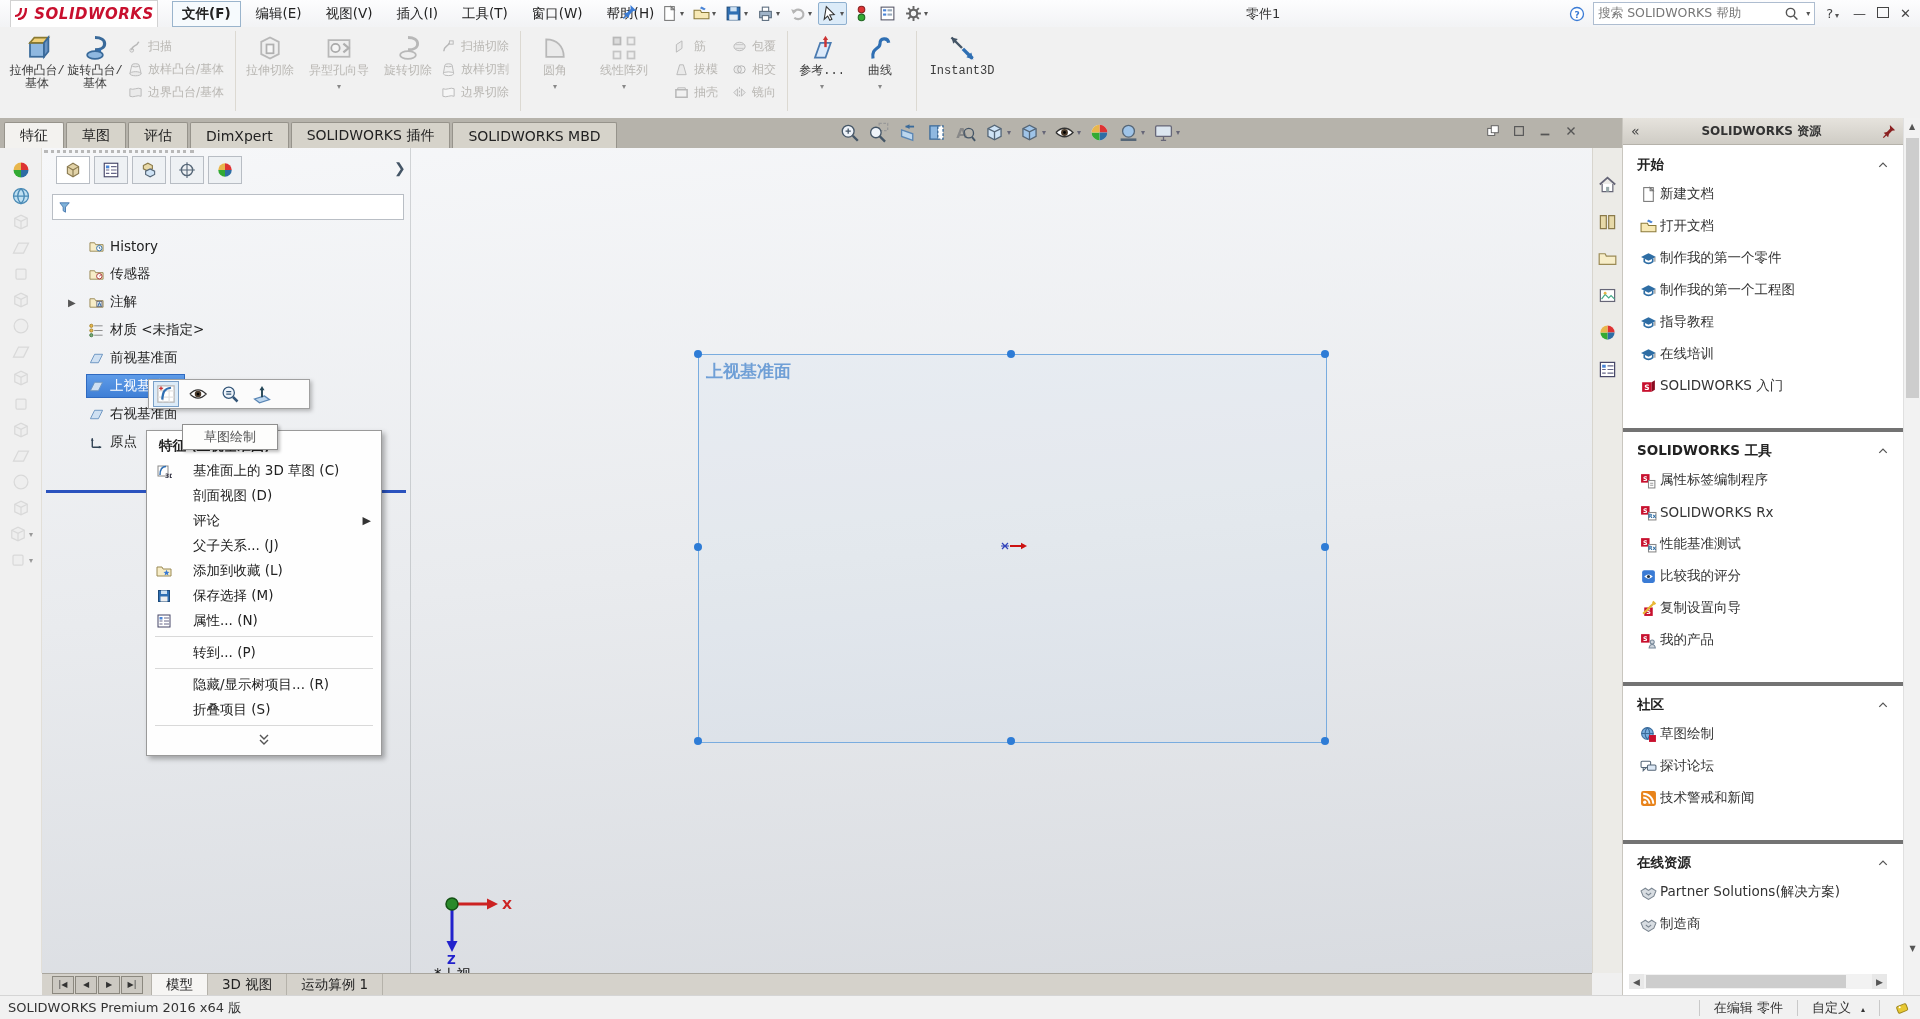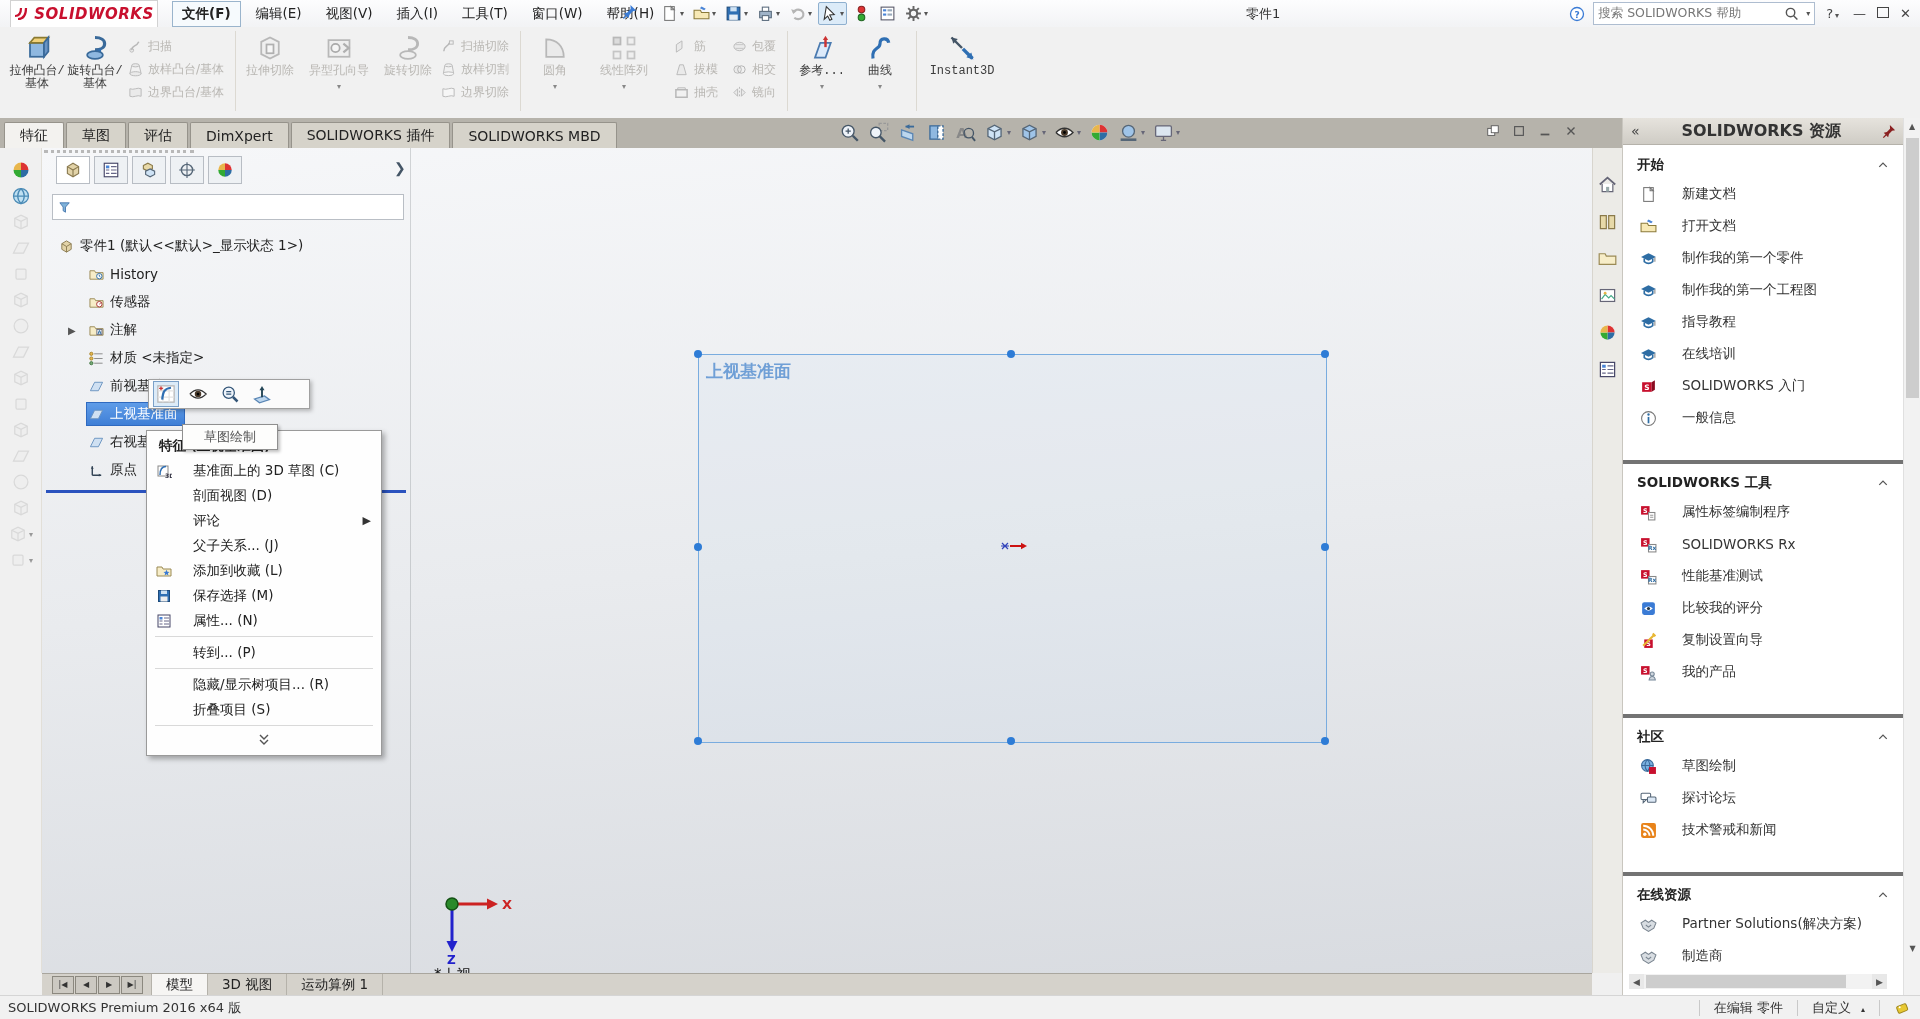--- a/index.html
+++ b/index.html
@@ -98,28 +98,28 @@
   #ctxtooltip{position:absolute;left:182px;top:424px;width:94px;height:24px;background:#fdfdfc;border:1px solid #8f8f8f;
     box-shadow:2px 2px 3px rgba(0,0,0,.25);display:flex;align-items:center;justify-content:center;
     color:#555;font-size:13px;z-index:45;white-space:nowrap;}
   
   #tptabs{position:absolute;left:1592px;top:148px;width:30px;height:825px;background:#ecebe7;border-left:1px solid #d8d5ce;
     display:flex;flex-direction:column;align-items:center;padding-top:24px;gap:13px;box-sizing:border-box;}
   .tptab{width:24px;height:24px;display:flex;align-items:center;justify-content:center;}
   #taskpane{position:absolute;left:1622px;top:118px;width:281px;height:877px;background:#fff;border-left:1px solid #c9c6bf;box-sizing:border-box;}
   #tphdr{height:26px;background:linear-gradient(#e6e3dd,#cfccc5);display:flex;align-items:center;border-bottom:1px solid #b5b2aa;}
   #tphdr .back{padding:0 8px;color:#444;font-size:14px;}
-  #tphdr .ttl{flex:1;text-align:center;font-weight:bold;font-size:16px;color:#333;white-space:nowrap;}
+  #tphdr .ttl{flex:1;text-align:center;font-weight:bold;font-size:12px;color:#333;white-space:nowrap;}
   #tphdr .pin{padding:0 7px;}
   #tpsections{position:absolute;left:0;top:28px;right:0;}
   .tpsection{padding:8px 0 14px 0;}
   .tpsection + .tpsection{border-top:4px solid #737373;margin-top:12px;}
   .tphead{display:flex;align-items:center;padding:2px 14px 4px 14px;}
   .tptitle{flex:1;font-weight:bold;font-size:13.5px;color:#222;white-space:nowrap;}
-  .tpitem{height:32px;display:flex;align-items:center;gap:25px;padding-left:17px;font-size:13.5px;color:#333;white-space:nowrap;}
+  .tpitem{height:32px;display:flex;align-items:center;gap:3px;padding-left:17px;font-size:13.5px;color:#333;white-space:nowrap;}
   #tphscroll{position:absolute;left:6px;bottom:6px;width:258px;height:15px;display:flex;align-items:center;}
   #tphscroll .harr{width:15px;height:15px;display:flex;align-items:center;justify-content:center;font-size:9px;color:#555;background:#e8e8e8;}
   #tphscroll .htrack{flex:1;height:15px;background:#f2f2f2;position:relative;}
   #tphscroll .hthumb{position:absolute;left:2px;top:1px;width:200px;height:13px;background:#cdcdcd;}
   #vscroll{position:absolute;left:1903px;top:118px;width:17px;height:877px;background:#f2f2f2;border-left:1px solid #e0e0e0;box-sizing:border-box;}
   #vscroll .varr{height:17px;display:flex;align-items:center;justify-content:center;font-size:8px;color:#555;}
   #vscroll .vthumb{position:absolute;left:2px;top:20px;width:13px;height:260px;background:#cdcdcd;}
   #vscroll .vdown{position:absolute;left:0;bottom:42px;width:17px;text-align:center;font-size:8px;color:#555;}
   
   #modeltabs{position:absolute;left:42px;top:973px;width:1550px;height:22px;background:#d5d2cb;border-top:1px solid #a9a69e;display:flex;align-items:stretch;box-sizing:border-box;}
@@ -758,31 +758,20 @@
     </div>
   <div id="fm-chevron">❯</div>
   <div id="fm-filter">
     <span>
       <svg width="15" height="15" viewBox="0 0 16 16">
           <path d="M2 3h10l-4 4.5V13l-2.5-1.5V7.5z" fill="#7fb2d9" stroke="#4a7ab0"></path>
         </svg>
     </span>
   </div>
   <div id="tree">
-      <div class="trow" style="padding-left:14px">
-        <span class="tsel">
-          <span>
-            <svg width="15" height="15" viewBox="0 0 16 16">
-              <path d="M3 5l5-3 5 3v6l-5 3-5-3z" fill="#e2d3a8" stroke="#8a7a50"></path>
-              <path d="M3 5l5 3 5-3M8 8v6" fill="none" stroke="#8a7a50"></path>
-            </svg>
-          </span>
-          <span class="tlabel">零件1 (默认&lt;&lt;默认&gt;_显示状态 1&gt;)</span>
-        </span>
-      </div>
       <div class="trow" style="padding-left:44px">
         <span class="tsel">
           <span>
             <svg width="15" height="15" viewBox="0 0 16 16">
               <path d="M1 4h5l1 2h8v7H1z" fill="#f7edc8" stroke="#9a8a55"></path>
               <circle cx="11" cy="9.8" r="2.9" fill="#fff" stroke="#2e6da4"></circle>
               <path d="M11 8.2v1.6l1.3.9" stroke="#2e6da4" fill="none"></path>
             </svg>
           </span>
           <span class="tlabel">History</span>
@@ -1137,30 +1126,20 @@
         </div>
         <div class="tpitem">
           <span>
             <svg width="17" height="17" viewBox="0 0 16 16">
               <rect x="2" y="4" width="9" height="9" fill="#c8102e"></rect>
               <text x="6.5" y="11.5" font-size="7" text-anchor="middle" fill="#fff" font-weight="bold">S</text>
               <path d="M11 4l3-2v9l-3 2z" fill="#8a0b20"></path>
             </svg>
           </span>
           <span>SOLIDWORKS 入门</span>
-        </div>
-        <div class="tpitem">
-          <span>
-            <svg width="17" height="17" viewBox="0 0 16 16">
-              <circle cx="8" cy="8" r="6.5" fill="#fff" stroke="#777"></circle>
-              <rect x="7.2" y="6.5" width="1.6" height="6" fill="#2e6da4"></rect>
-              <circle cx="8" cy="4.2" r="1.1" fill="#2e6da4"></circle>
-            </svg>
-          </span>
-          <span>一般信息</span>
         </div>
       </div>
       <div class="tpsection">
         <div class="tphead">
           <span class="tptitle">SOLIDWORKS 工具</span>
           <span>
             <svg width="12" height="12" viewBox="0 0 16 16">
               <path d="M3 10.5L8 5.5l5 5" fill="none" stroke="#555" stroke-width="1.7"></path>
             </svg>
           </span>

